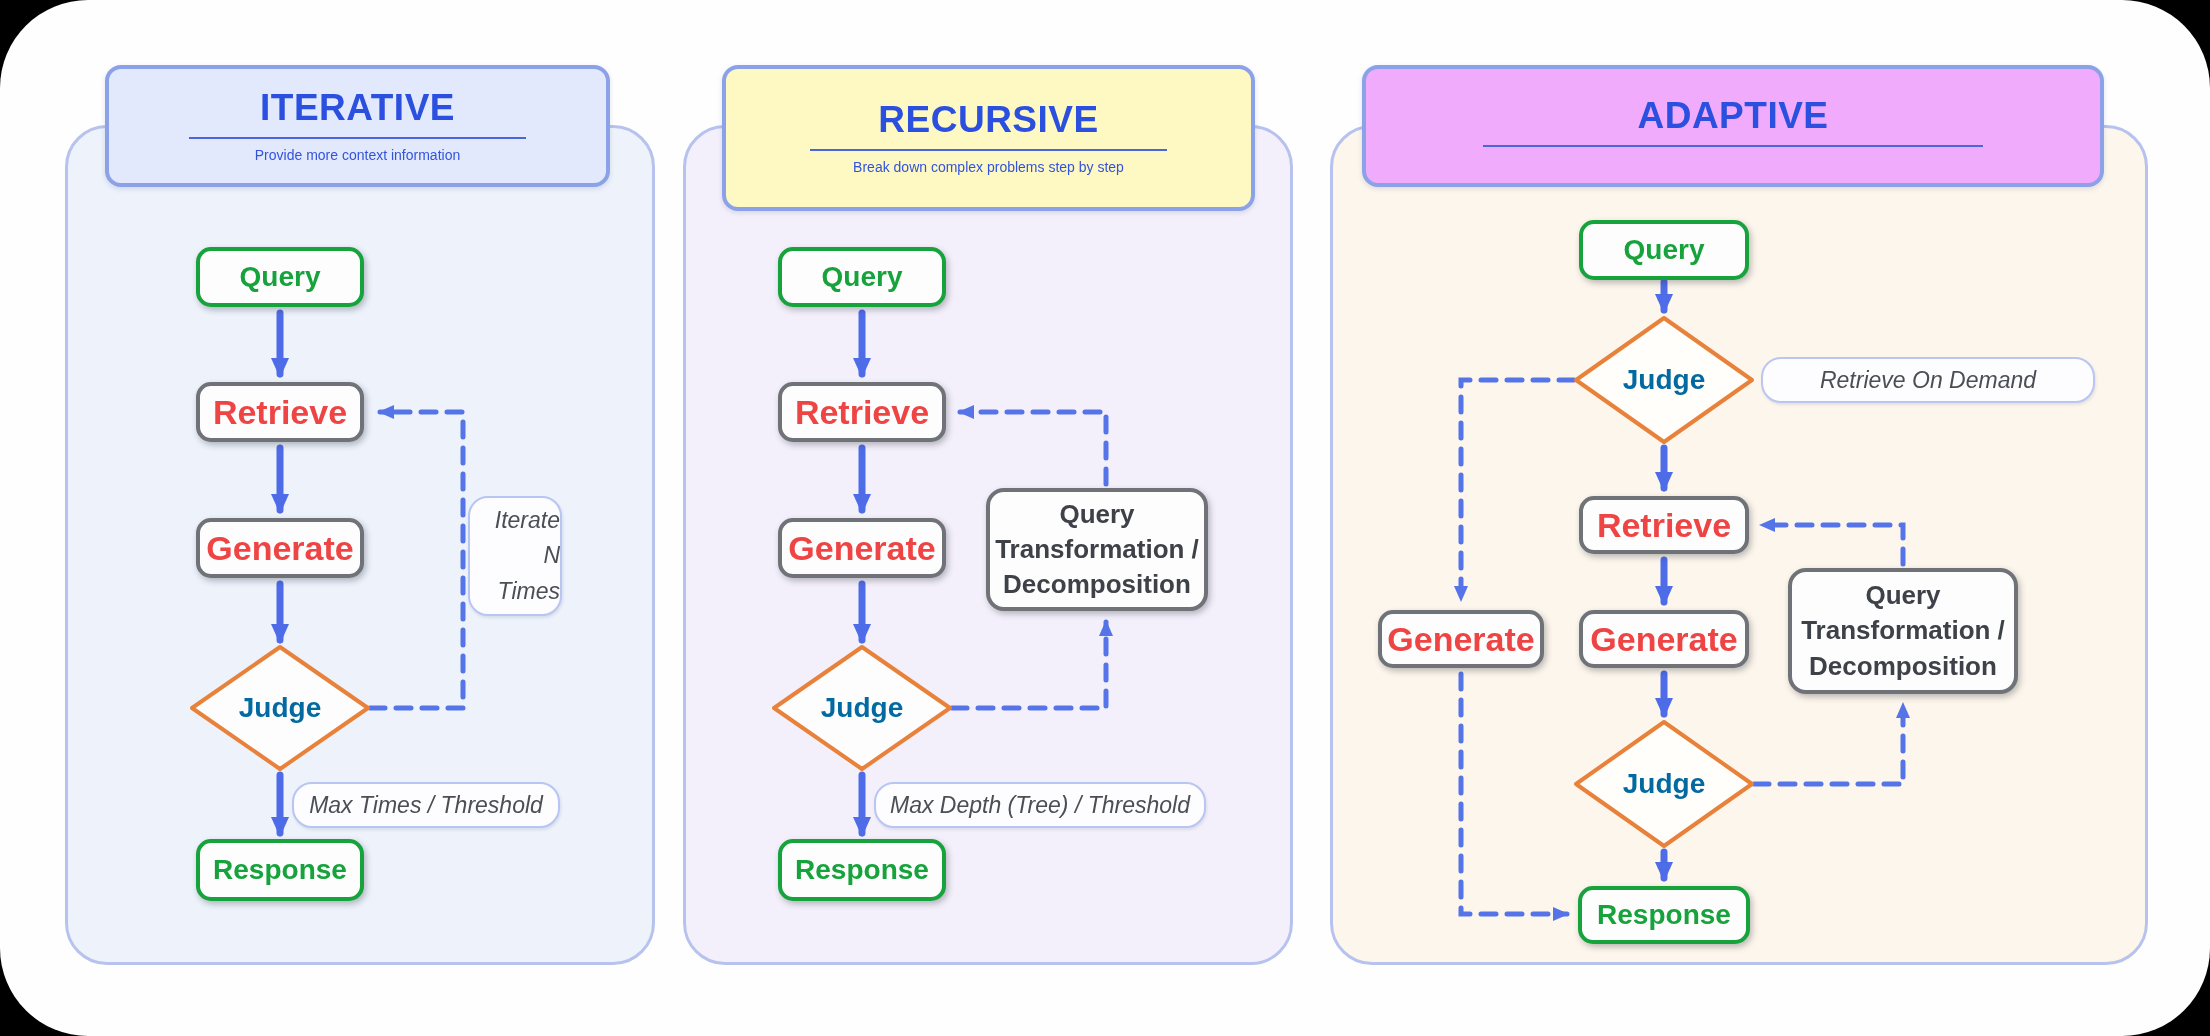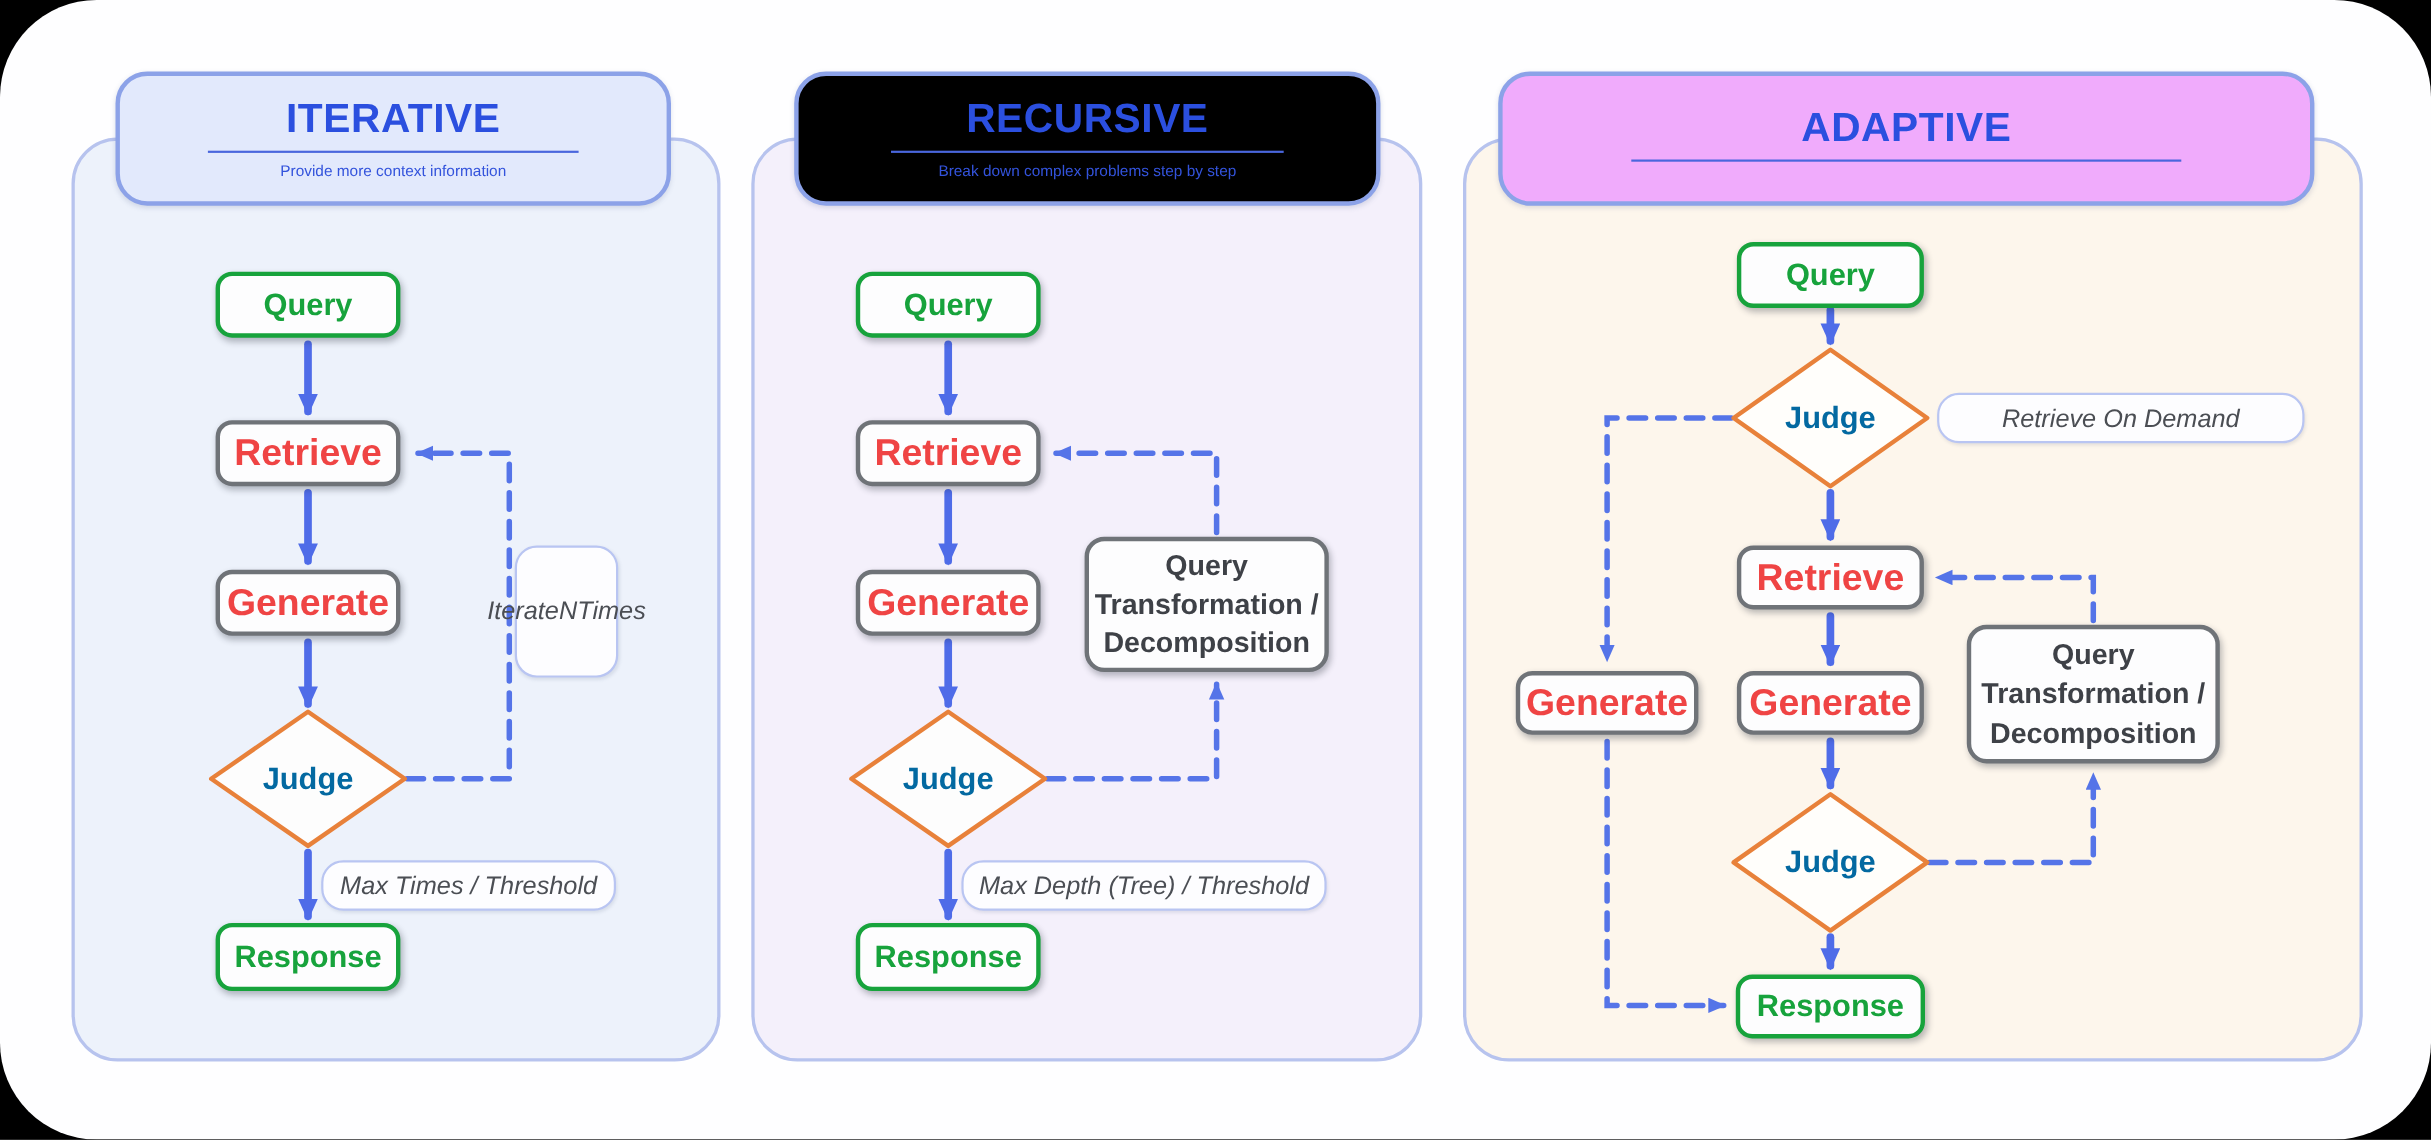--- a/index.html
+++ b/index.html
@@ -1,21 +1,21 @@
 <!DOCTYPE html>
 <html><head>
 <meta charset="utf-8">
 <style>
   html,body{margin:0;padding:0;background:#000;}
   body{font-family:"Liberation Sans","DejaVu Sans",sans-serif;}
   .canvas{position:relative;width:2210px;height:1036px;background:#fefeff;border-radius:88px;overflow:hidden;}
 
   
   .panel{position:absolute;border:3px solid #b7c3ee;border-radius:42px;box-sizing:border-box;}
-  .panel-header{position:absolute;border:4px solid #8ca2e8;border-radius:29px;box-sizing:border-box;
+  .panel-header{position:absolute;border:4px solid #8ca2e8;border-radius:16px;box-sizing:border-box;
     display:flex;flex-direction:column;align-items:center;justify-content:center;
     box-shadow:0 2px 5px rgba(80,95,140,.18);z-index:5;}
   .panel-title{margin:0;font-size:37px;font-weight:800;color:#2b4fdf;letter-spacing:.5px;line-height:1.05;}
   .panel-rule{width:68%;border:none;border-top:2px solid #4a66dd;margin:9px 0 8px 0;}
   .panel-sub{margin:0;font-size:14px;color:#3353dc;font-weight:400;}
 
   .flow{position:absolute;inset:0;}
   .flow svg{position:absolute;left:0;top:0;}
 
   
@@ -24,21 +24,21 @@
     font-size:34px;font-weight:700;color:#ef4444;
     box-shadow:2px 3px 6px rgba(30,35,50,.30);}
   .node.green{border-color:#17a33c;color:#17a33c;font-size:28px;}
   .judge-label{position:absolute;display:flex;align-items:center;justify-content:center;
     font-size:28px;font-weight:700;color:#0369a1;pointer-events:none;}
 
   
   .tag{position:absolute;box-sizing:border-box;display:flex;align-items:center;justify-content:center;
     background:#fdfdff;border:2px solid #b9c5f2;border-radius:20px;
     font-style:italic;font-size:23px;color:#4b4e54;box-shadow:1px 2px 3px rgba(60,70,110,.12);}
-  .tag.multiline{flex-direction:row;line-height:1.55;}
+  .tag.multiline{flex-direction:column;line-height:1.55;align-items:flex-end;}
 
   
   .bigbox{position:absolute;box-sizing:border-box;display:flex;flex-direction:column;align-items:center;justify-content:center;
     background:#fdfdfe;border:4px solid #6f7378;border-radius:18px;
     font-size:26px;font-weight:700;color:#3e4147;line-height:1.35;text-align:center;
     box-shadow:2px 3px 6px rgba(30,35,50,.30);}
 </style>
 </head>
 <body>
 
@@ -75,21 +75,21 @@
       <div class="node green" style="left:128px;top:711px;width:168px;height:62px;">Response</div>
       <div class="tag multiline" style="left:400px;top:368px;width:94px;height:120px;">
         <span>Iterate</span>
         <span>N</span>
         <span>Times</span>
       </div>
       <div class="tag" style="left:224px;top:654px;width:268px;height:46px;">Max Times / Threshold</div>
     </div>
   </section>
 
-  <header class="panel-header" style="left: 722px; top: 65px; width: 533px; height: 122px; background: #000000; border-color: rgb(140, 162, 232);">
+  <header class="panel-header" style="left: 722px; top: 65px; width: 533px; height: 146px; background: #fef9c3; border-color: rgb(140, 162, 232);">
     <h1 class="panel-title">RECURSIVE</h1>
     <hr class="panel-rule">
     <p class="panel-sub">Break down complex problems step by step</p>
   </header>
 
   <section class="panel" style="left: 683px; top: 125px; width: 610px; height: 840px; background: rgb(244, 240, 251); border-color: rgb(183, 195, 238);">
     <div class="flow">
       <svg width="610" height="840" viewBox="0 0 610 840">
         <defs>
           <marker id="as2" markerUnits="userSpaceOnUse" markerWidth="24" markerHeight="20" refX="16" refY="9" orient="auto">

